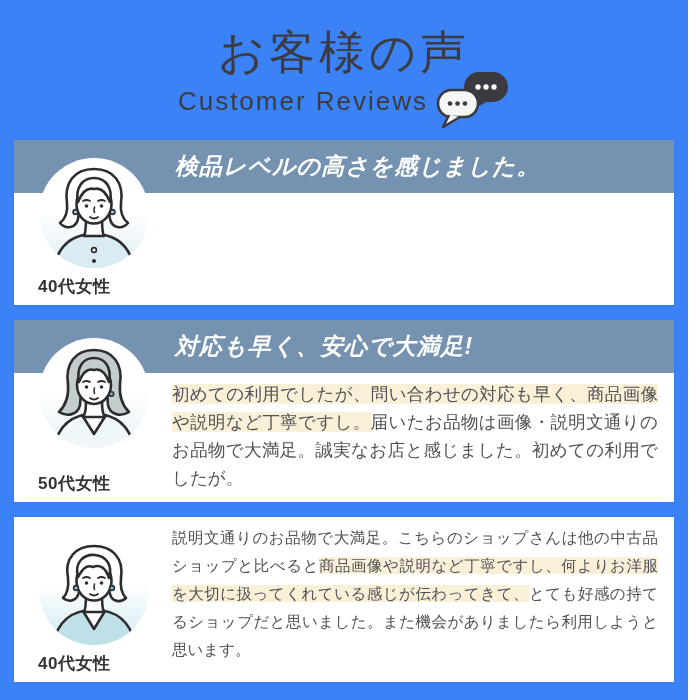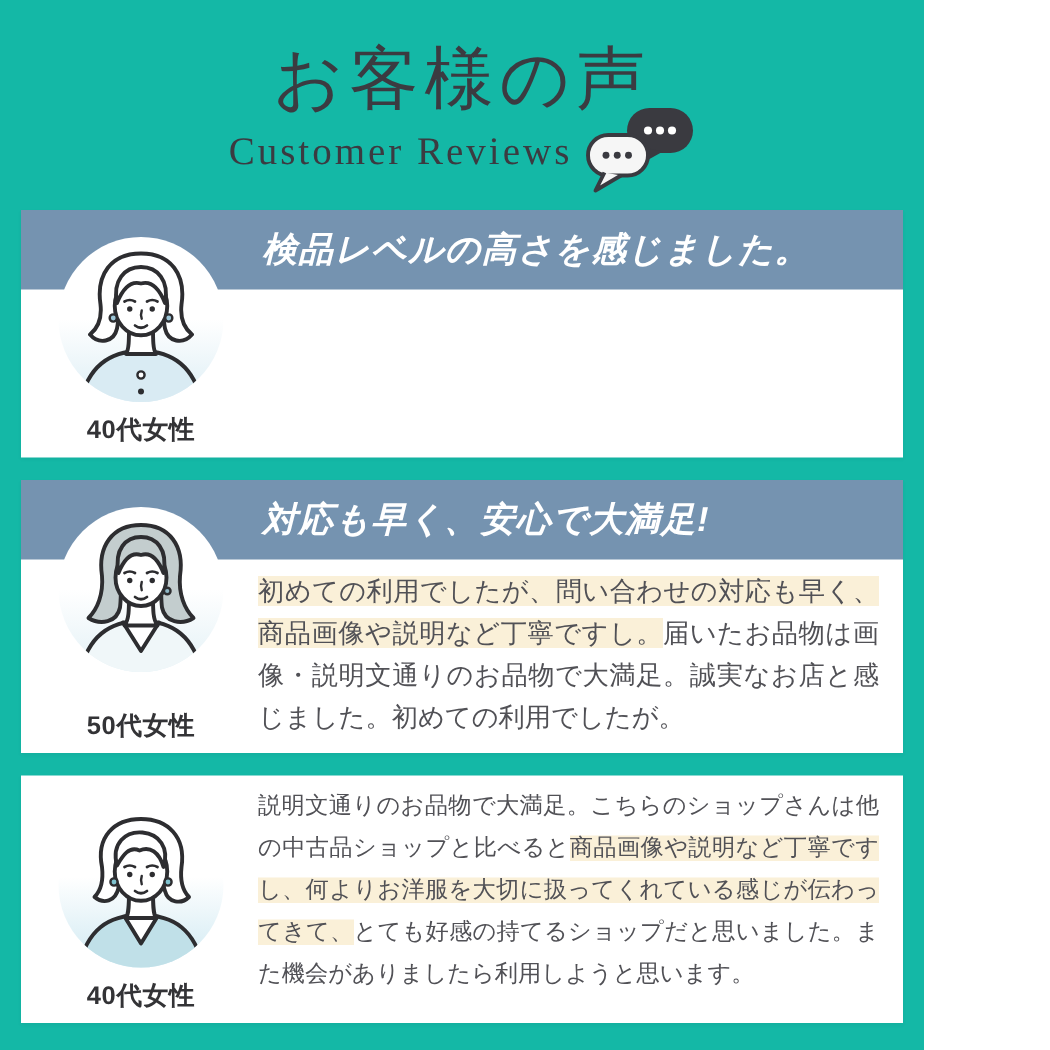--- a/index.html
+++ b/index.html
@@ -1,50 +1,50 @@
 <!DOCTYPE html>
 <html><head>
 <meta charset="utf-8">
 <style>
   html,body{margin:0;padding:0;}
   .page{
-    width:616px;height:700px;background:#14b8a6;overflow:hidden;
+    width:688px;height:700px;background:#3b82f6;overflow:hidden;
     font-family:"Liberation Sans","DejaVu Sans",sans-serif;
     position:relative;box-sizing:border-box;
   }
   
   .page-header{padding-top:24px;text-align:center;margin-bottom:24px;}
   .page-title{
     margin:0;font-family:"Liberation Serif","DejaVu Serif",serif;
     font-size:46px;line-height:58px;font-weight:500;color:#3b3b41;letter-spacing:4px;
   }
   .subtitle-row{
     display:flex;align-items:flex-end;justify-content:center;gap:8px;height:34px;
   }
   .page-subtitle{
-    font-family:Liberation Serif, serif;
+    font-family:Liberation Sans, sans-serif;
     font-size:26px;color:#3b3b41;letter-spacing:2px;line-height:30px;
   }
   .bubbles{width:74px;height:60px;margin-bottom:-14px;}
   
   .cards{margin:0 14px;}
   .review-card{
     position:relative;background:#fff;margin-bottom:15px;
     box-shadow:0 1px 3px rgba(0,0,0,0.05);min-height:165px;
   }
   .card-title-bar{
     height:53px;background:#7593b0;display:flex;align-items:center;
     padding-left:161px;box-sizing:border-box;
   }
   .card-title{
     margin:0;color:#ffffff;font-size:23px;font-weight:600;letter-spacing:1px;font-style:italic;
   }
   .avatar-wrap{position:absolute;left:24px;top:17px;width:112px;height:112px;}
   .reviewer-label{
-    position:absolute;left:24px;bottom:7px;width:112px;text-align:center;
+    position:absolute;left:24px;bottom:7px;width:112px;
     font-size:17px;font-weight:600;color:#333336;letter-spacing:0.5px;
   }
   .review-text{
     margin:0;padding:7px 16px 10px 158px;
     font-size:17.5px;line-height:28px;color:#515156;text-align:justify;
   }
   .review-card.small-text .review-text{font-size:15.5px;}
   .hl{background:#faf0d8;color:inherit;}
 </style>
 </head>

